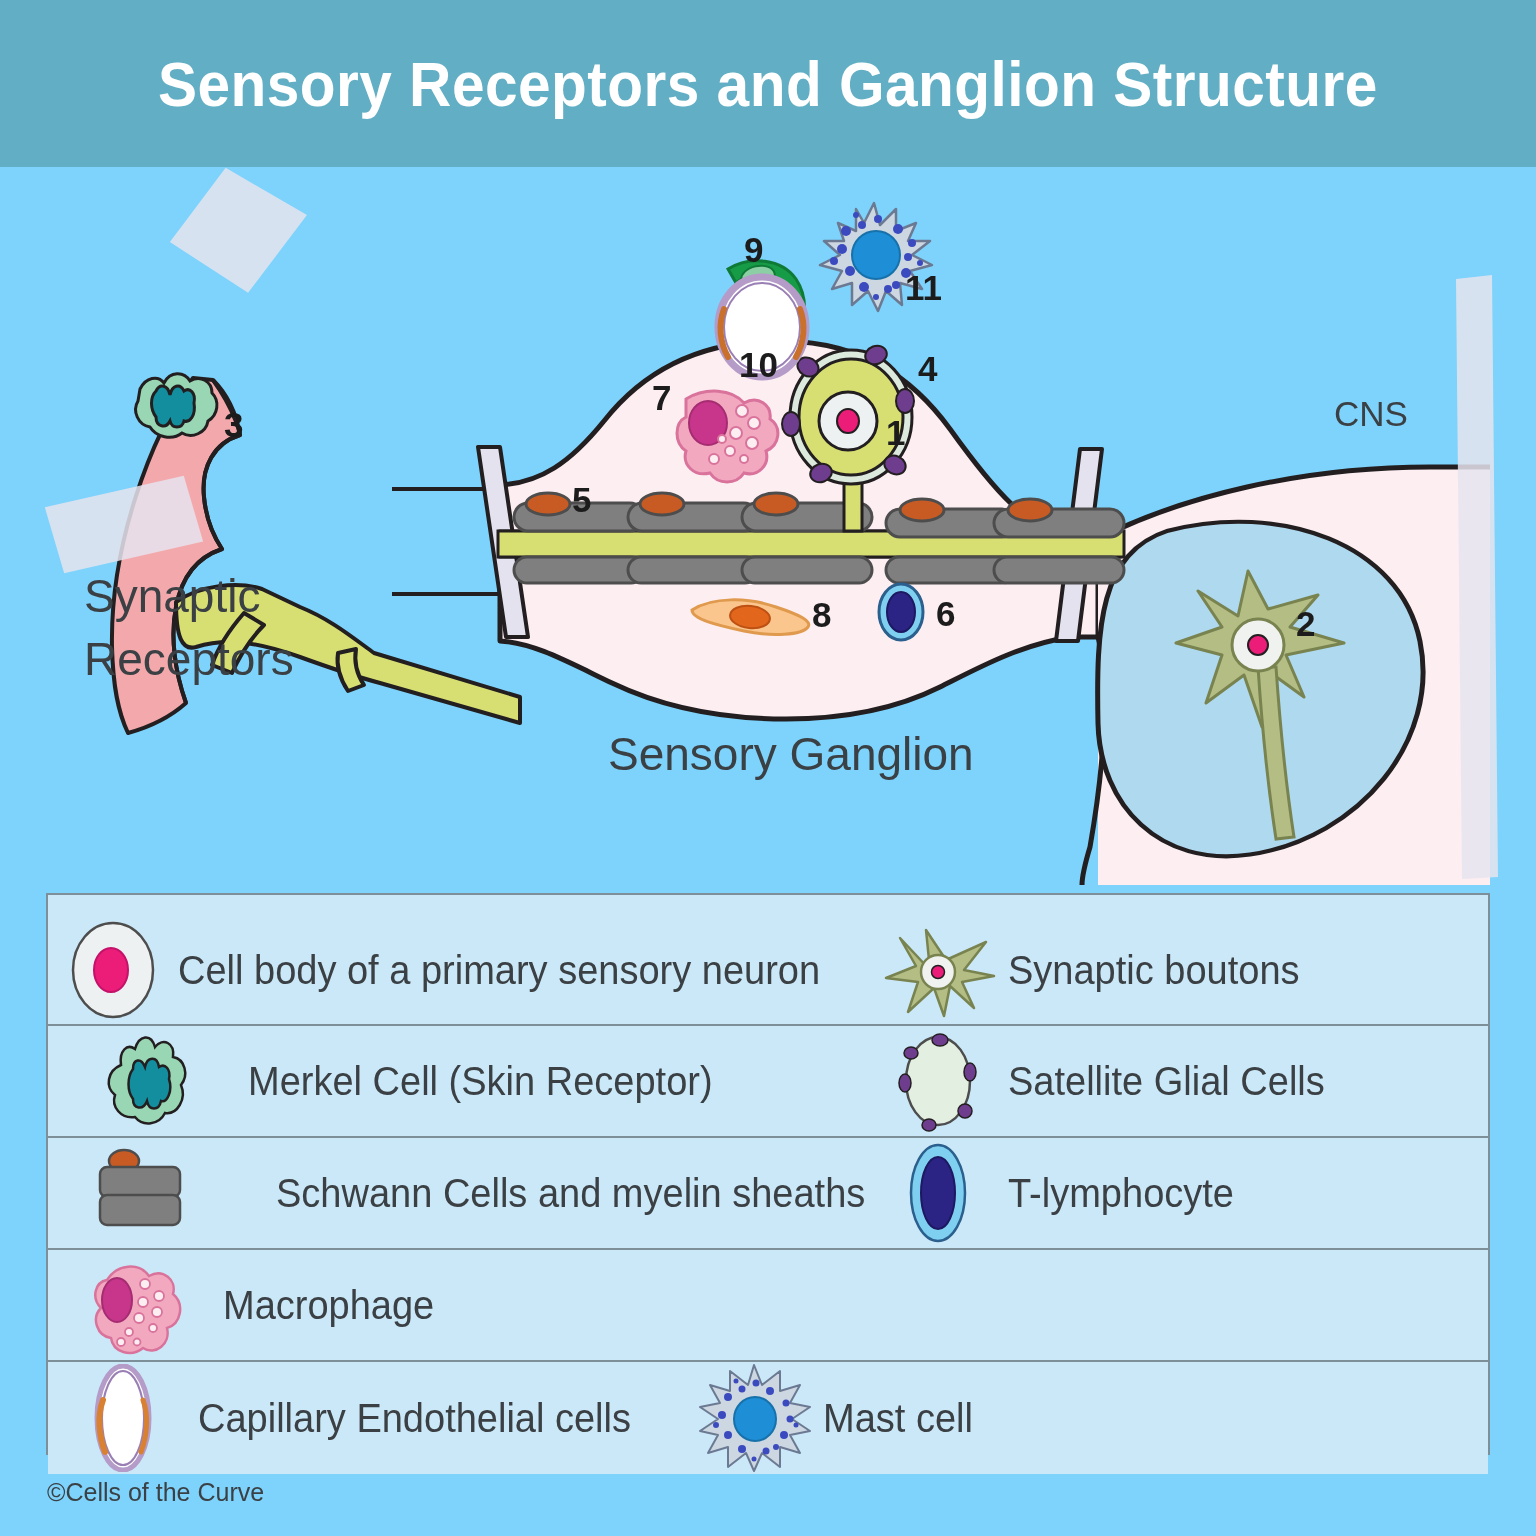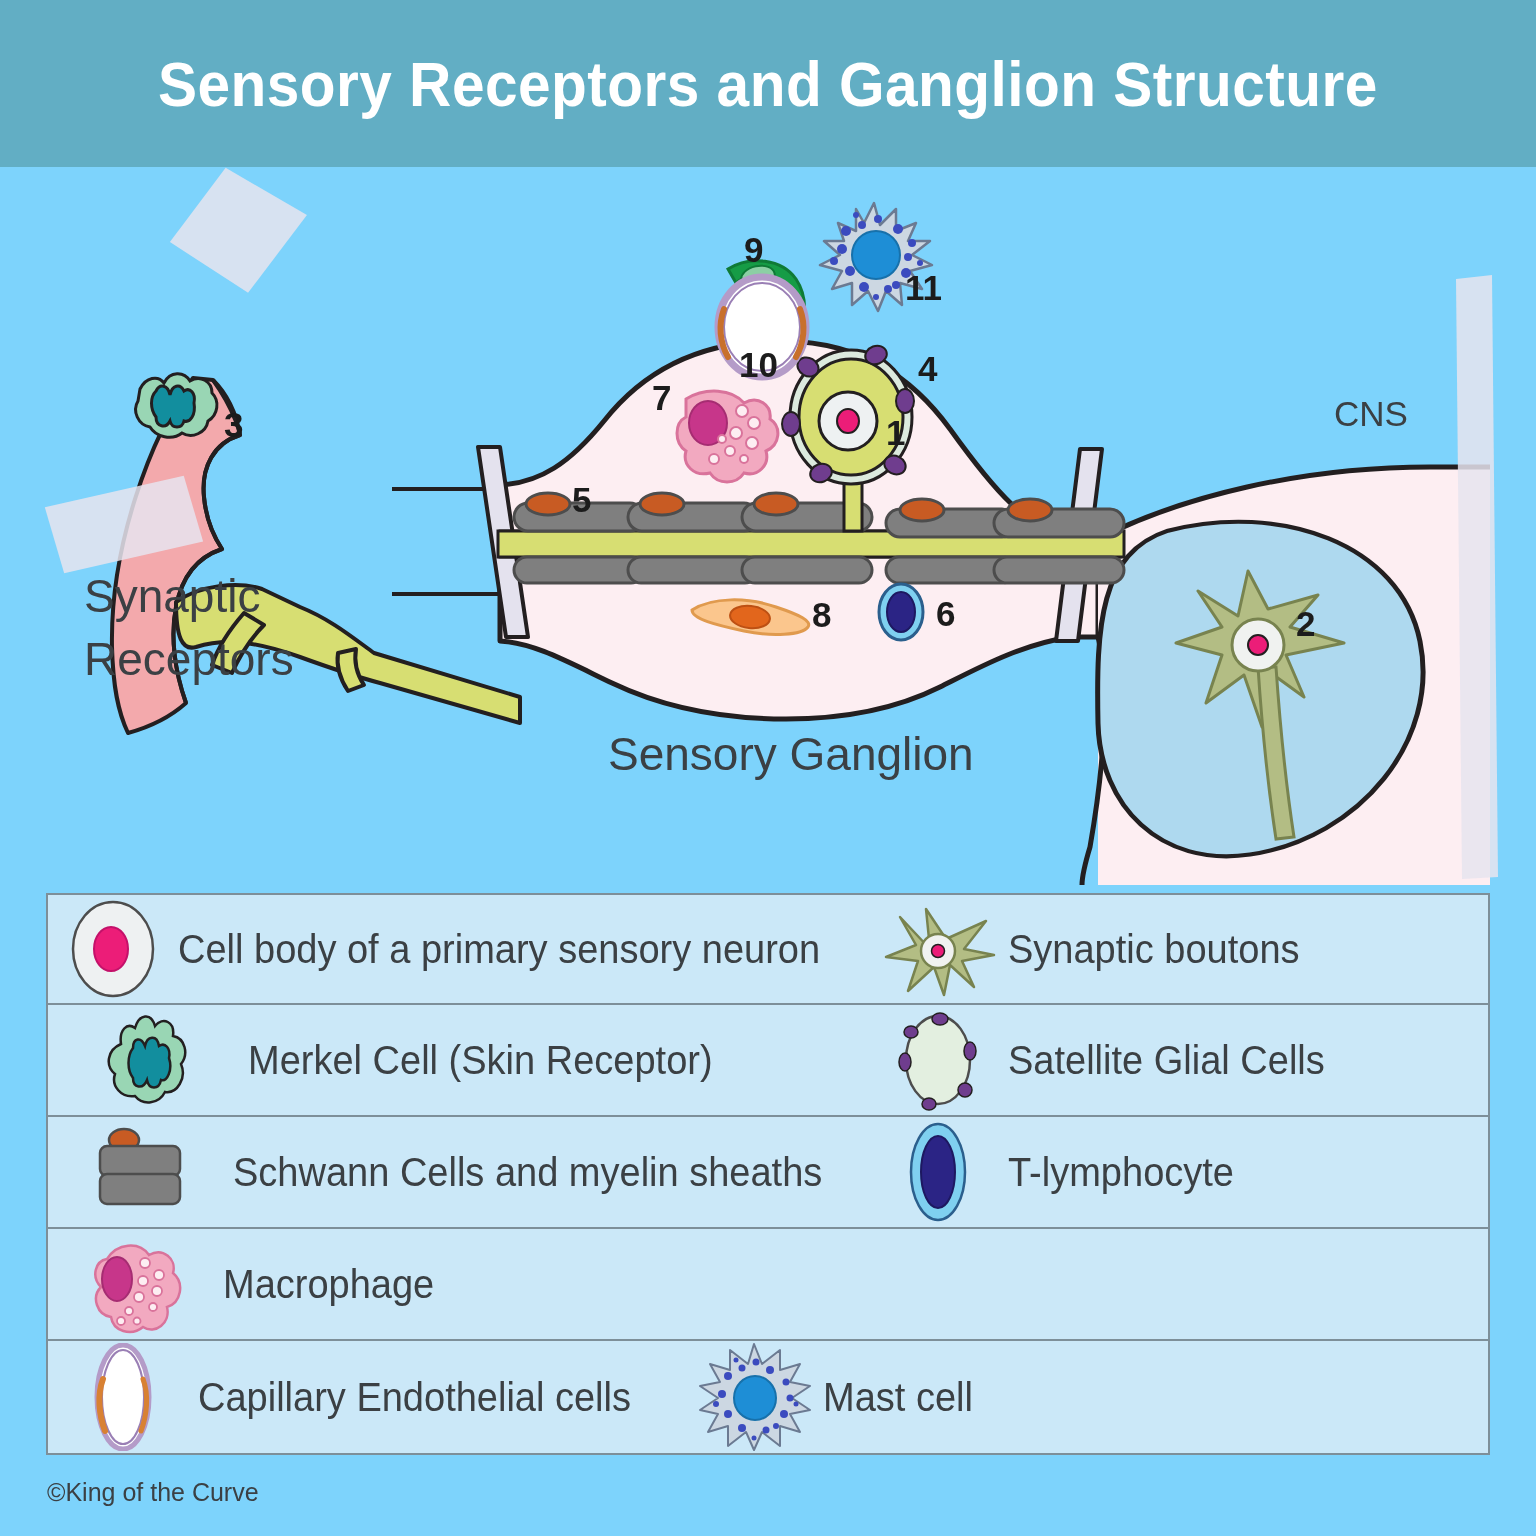--- a/index.html
+++ b/index.html
@@ -75,21 +75,21 @@
     background: #cbe8f8;
   }
   .legend-row {
     display: flex;
     align-items: center;
     width: 100%;
     border-bottom: 2px solid #7d8f99;
     background: #cbe8f8;
   }
   .legend-row:last-child { border-bottom: none; }
-  #row-0 { height: 110px; }
+  #row-0 { height: 110px; margin-top: 21px; }
   #row-1 { height: 112px; }
   #row-2 { height: 112px; }
   #row-3 { height: 112px; }
   #row-4 { height: 112px; }
 
   .legend-cell {
     display: flex;
     align-items: center;
     height: 100%;
   }
@@ -388,21 +388,21 @@
             <ellipse cx="12" cy="54" rx="6" ry="9" fill="#6f3d8e" stroke="#231f20" stroke-width="1.5"></ellipse>
             <ellipse cx="72" cy="82" rx="7" ry="7" fill="#6f3d8e" stroke="#231f20" stroke-width="1.5"></ellipse>
             <ellipse cx="36" cy="96" rx="7" ry="6" fill="#6f3d8e" stroke="#231f20" stroke-width="1.5"></ellipse>
           </svg>
         </div>
         <div class="legend-text">Satellite Glial Cells</div>
       </div>
     </div>
 
     <div class="legend-row" id="row-2">
-      <div class="legend-cell" style="width:820px;">
+      <div class="legend-cell" style="width:820px;gap:43px;">
         <div class="legend-icon" style="width:185px;">
           <svg width="110" height="100" viewBox="0 0 110 100">
             <ellipse cx="38" cy="18" rx="15" ry="11" fill="#c85b23" stroke="#4d4d4d" stroke-width="2.5"></ellipse>
             <rect x="14" y="24" width="80" height="30" rx="7" fill="#7f7f7f" stroke="#4d4d4d" stroke-width="2.5"></rect>
             <rect x="14" y="52" width="80" height="30" rx="7" fill="#7f7f7f" stroke="#4d4d4d" stroke-width="2.5"></rect>
           </svg>
         </div>
         <div class="legend-text">Schwann Cells and myelin sheaths</div>
       </div>
       <div class="legend-cell">
@@ -477,15 +477,15 @@
               <circle cx="98" cy="62" r="2.5"></circle>
                 <circle cx="56" cy="96" r="2.5"></circle>
             </g>
           </svg>
         </div>
         <div class="legend-text">Mast cell</div>
       </div>
     </div>
   </div>
 
-  <div id="footer">©King of the Curve</div>
+  <div id="footer">©Cells of the Curve</div>
 
 </div>
 
 </body></html>

